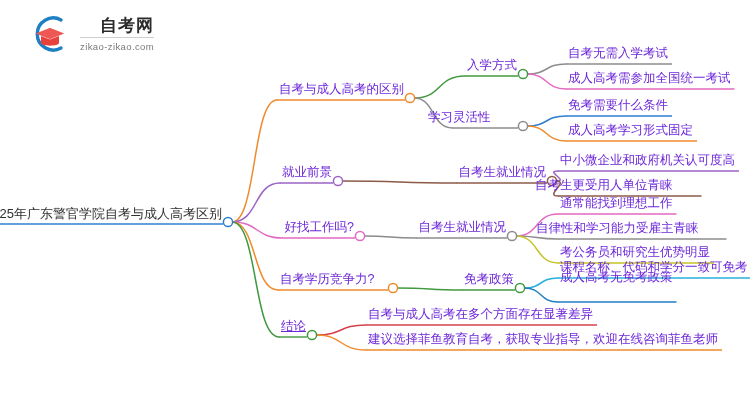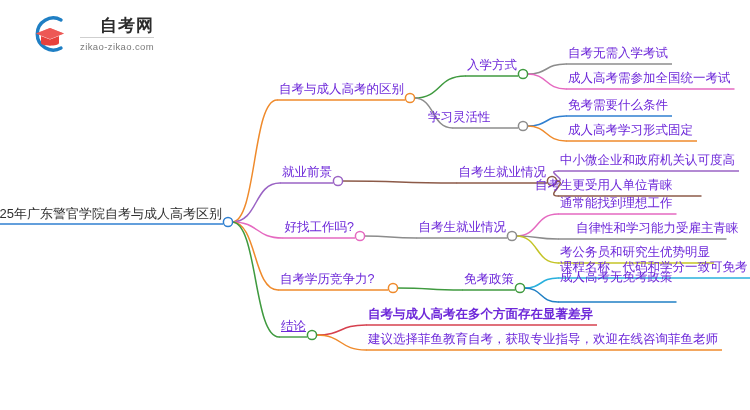--- a/index.html
+++ b/index.html
@@ -169,22 +169,22 @@
     <div class="mm-label lvl2" style="left: 428px; top: 127px;">学习灵活性</div>
     <div class="mm-label lvl3" style="left: 568px; top: 115px;">免考需要什么条件</div>
     <div class="mm-label lvl3" style="left: 568px; top: 140px;">成人高考学习形式固定</div>
     <div class="mm-label lvl1" style="left: 282px; top: 182px;">就业前景</div>
     <div class="mm-label lvl2" style="left: 458.5px; top: 182px;">自考生就业情况</div>
     <div class="mm-label lvl3" style="left: 560px; top: 170px;">中小微企业和政府机关认可度高</div>
     <div class="mm-label lvl3" style="left: 535px; top: 195px;">自考生更受用人单位青睐</div>
     <div class="mm-label lvl1" style="left: 284.547px; top: 237px;">好找工作吗?</div>
     <div class="mm-label lvl2" style="left: 418.5px; top: 237px;">自考生就业情况</div>
     <div class="mm-label lvl3" style="left: 560px; top: 213px;">通常能找到理想工作</div>
-    <div class="mm-label lvl3" style="left: 576px; top: 238px;">自律性和学习能力受雇主青睐</div>
+    <div class="mm-label lvl3" style="left: 536px; top: 238px;">自律性和学习能力受雇主青睐</div>
     <div class="mm-label lvl3" style="left: 560px; top: 262px;">考公务员和研究生优势明显</div>
     <div class="mm-label lvl1" style="left: 280.047px; top: 289px;">自考学历竞争力?</div>
     <div class="mm-label lvl2" style="left: 464px; top: 289px;">免考政策</div>
     <div class="mm-label lvl3" style="left: 560px; top: 277px;">课程名称、代码和学分一致可免考</div>
     <div class="mm-label lvl3" style="left: 560px; top: 287px;">成人高考无免考政策</div>
     <div class="mm-label lvl1" style="left: 281px; top: 336px; text-decoration: underline;">结论</div>
-    <div class="mm-label lvl2" style="left: 368px; top: 324px; font-weight: bold;">自考与成人高考在多个方面存在显著差异</div>
+    <div class="mm-label lvl2" style="left: 368px; top: 324px;">自考与成人高考在多个方面存在显著差异</div>
     <div class="mm-label lvl2" style="left: 368px; top: 349px;">建议选择菲鱼教育自考，获取专业指导，欢迎在线咨询菲鱼老师</div>
   </div>
 
 </body></html>

